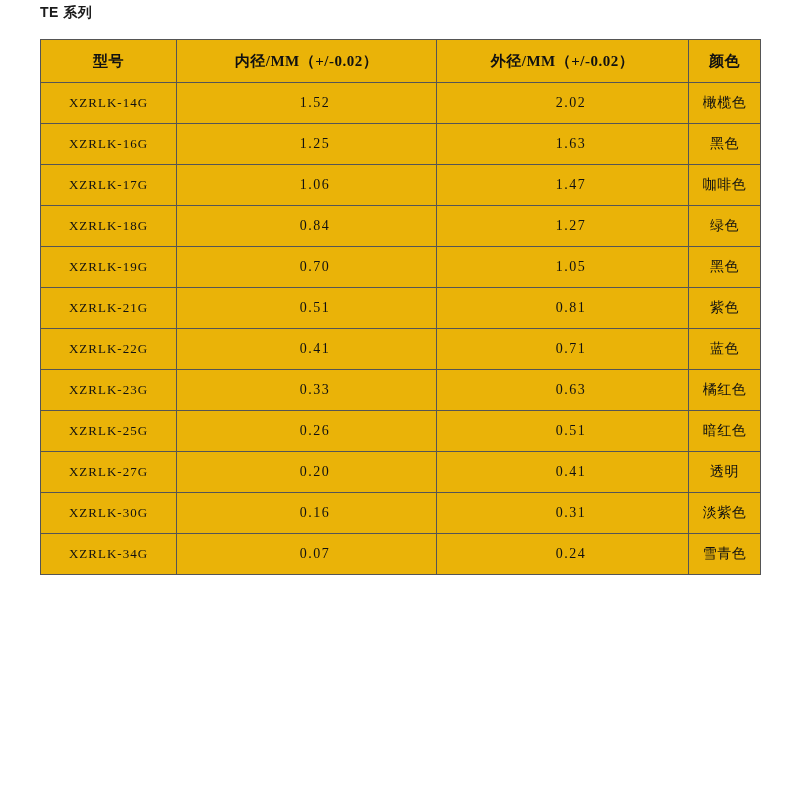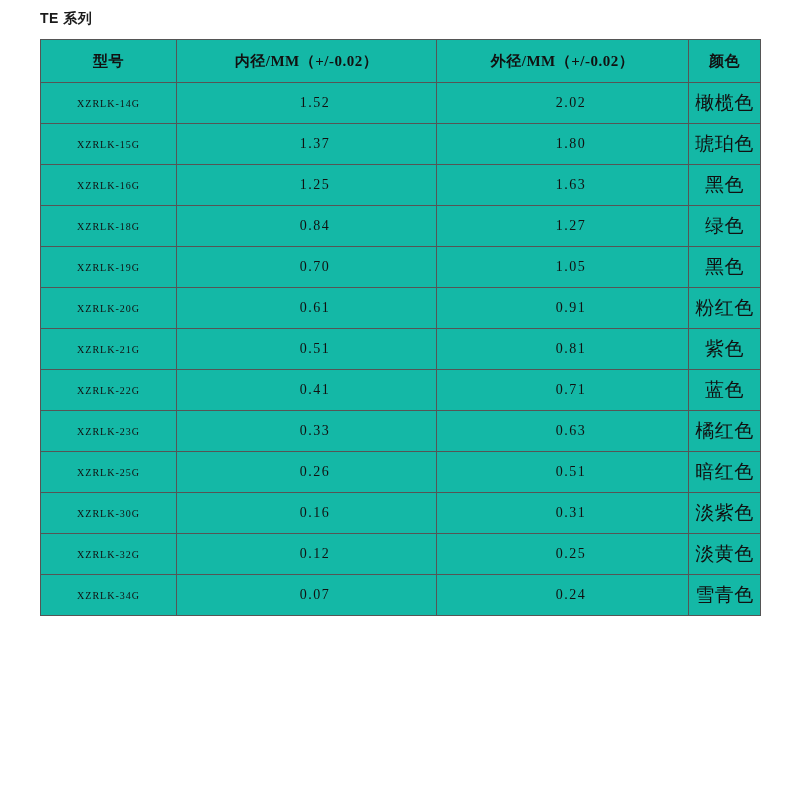--- a/index.html
+++ b/index.html
@@ -21,63 +21,62 @@
     box-sizing: border-box;
   }
   .doc-title {
     position: absolute;
     left: 40px;
     top: 4px;
     font-size: 14px;
     font-weight: bold;
     letter-spacing: 0.5px;
     color: #1a1a1a;
-    margin-top: 6px;
   }
   .table-wrap {
     position: absolute;
     left: 40px;
     top: 39px;
     width: 720px;
   }
   table.spec {
     border-collapse: collapse;
     width: 720px;
     table-layout: fixed;
-    background: #14b8a6;
+    background: #eab308;
   }
   table.spec th,
   table.spec td {
     border: 1px solid #555555;
     text-align: center;
     vertical-align: middle;
     font-size: 14px;
     color: #111111;
     padding: 0;
     height: 40px;
     font-family: "Liberation Serif", serif;
   }
   table.spec thead th {
     font-weight: bold;
     font-size: 15px;
     height: 42px;
     letter-spacing: 0.5px;
   }
   table.spec tbody td.model {
     letter-spacing: 1px;
-    font-size: 10px;
+    font-size: 13px;
     margin-left: 28px;
   }
   table.spec tbody td.num {
     letter-spacing: 1.5px;
     font-size: 14px;
     padding-left: 17px;
   }
   table.spec tbody td.color {
-    font-size: 19px;
+    font-size: 14px;
     letter-spacing: 0.5px;
   }
   col.c-model { width: 136px; }
   col.c-id    { width: 260px; }
   col.c-od    { width: 252px; }
   col.c-color { width: 72px; }
 </style>
 </head>
 <body>
 
@@ -102,48 +101,42 @@
         </tr>
       </thead>
       <tbody id="spec-body">
           <tr>
             <td class="model">XZRLK-14G</td>
             <td class="num">1.52</td>
             <td class="num">2.02</td>
             <td class="color">橄榄色</td>
           </tr>
           <tr>
-            <td class="model">XZRLK-15G</td>
-            <td class="num">1.37</td>
-            <td class="num">1.80</td>
-            <td class="color">琥珀色</td>
-          </tr>
-          <tr>
             <td class="model">XZRLK-16G</td>
             <td class="num">1.25</td>
             <td class="num">1.63</td>
             <td class="color">黑色</td>
+          </tr>
+          <tr>
+            <td class="model">XZRLK-17G</td>
+            <td class="num">1.06</td>
+            <td class="num">1.47</td>
+            <td class="color">咖啡色</td>
           </tr>
           <tr>
             <td class="model">XZRLK-18G</td>
             <td class="num">0.84</td>
             <td class="num">1.27</td>
             <td class="color">绿色</td>
           </tr>
           <tr>
             <td class="model">XZRLK-19G</td>
             <td class="num">0.70</td>
             <td class="num">1.05</td>
             <td class="color">黑色</td>
-          </tr>
-          <tr>
-            <td class="model">XZRLK-20G</td>
-            <td class="num">0.61</td>
-            <td class="num">0.91</td>
-            <td class="color">粉红色</td>
           </tr>
           <tr>
             <td class="model">XZRLK-21G</td>
             <td class="num">0.51</td>
             <td class="num">0.81</td>
             <td class="color">紫色</td>
           </tr>
           <tr>
             <td class="model">XZRLK-22G</td>
             <td class="num">0.41</td>
@@ -156,30 +149,30 @@
             <td class="num">0.63</td>
             <td class="color">橘红色</td>
           </tr>
           <tr>
             <td class="model">XZRLK-25G</td>
             <td class="num">0.26</td>
             <td class="num">0.51</td>
             <td class="color">暗红色</td>
           </tr>
           <tr>
+            <td class="model">XZRLK-27G</td>
+            <td class="num">0.20</td>
+            <td class="num">0.41</td>
+            <td class="color">透明</td>
+          </tr>
+          <tr>
             <td class="model">XZRLK-30G</td>
             <td class="num">0.16</td>
             <td class="num">0.31</td>
             <td class="color">淡紫色</td>
-          </tr>
-          <tr>
-            <td class="model">XZRLK-32G</td>
-            <td class="num">0.12</td>
-            <td class="num">0.25</td>
-            <td class="color">淡黄色</td>
           </tr>
           <tr>
             <td class="model">XZRLK-34G</td>
             <td class="num">0.07</td>
             <td class="num">0.24</td>
             <td class="color">雪青色</td>
           </tr>
         </tbody>
     </table>
   </div>

